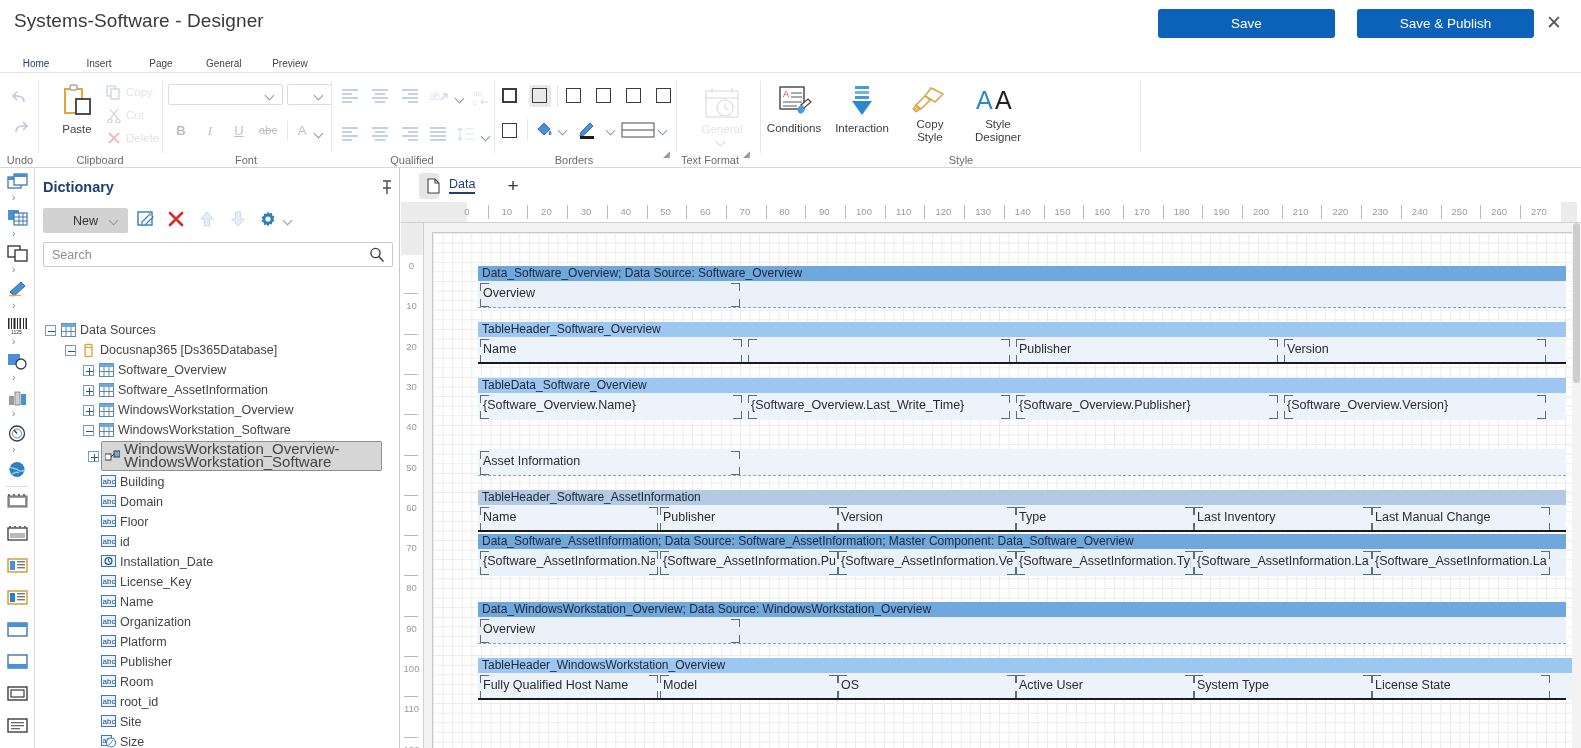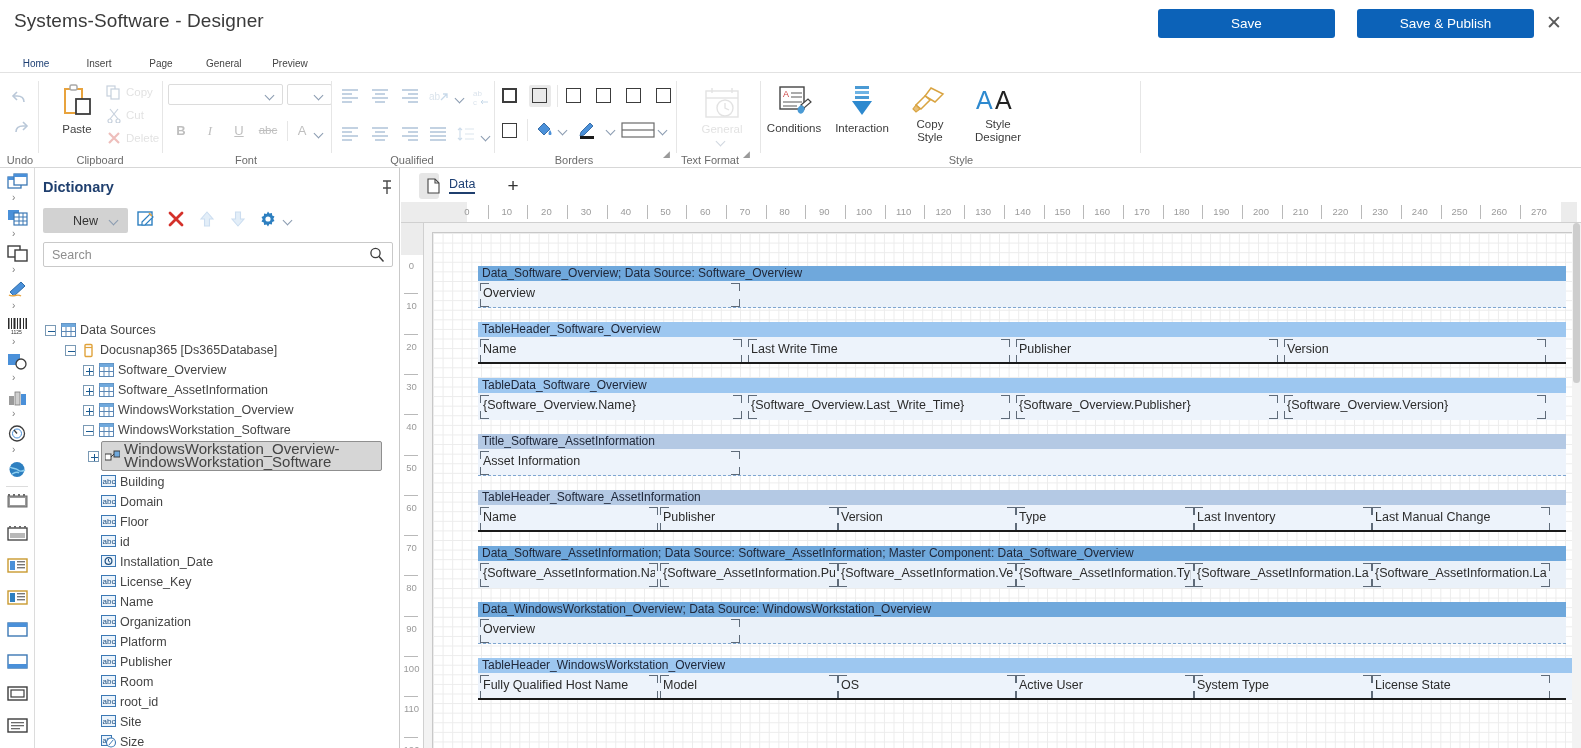--- a/index.html
+++ b/index.html
@@ -1009,21 +1009,20 @@
           </div>
         </div>
         <div class="band" style="left: 45px; top: 89px; width: 1088px; height: 42px;">
           <div class="band-cap cap-head">TableHeader_Software_Overview</div>
           <div class="band-body body-lightblue" style="top: 15px; height: 27px;">
             <div class="cell" style="left: 5px; top: 5px; width: 256px; height: 24px;">Name</div>
             <div class="hand tl" style="left: 2px; top: 2px;"></div>
             <div class="hand bl" style="left: 2px; top: 18px;"></div>
             <div class="hand tr" style="left: 255px; top: 2px;"></div>
             <div class="hand br" style="left: 255px; top: 18px;"></div>
-            <div class="cell" style="left: 273px; top: 5px; width: 256px; height: 24px;">Last Write Time</div>
             <div class="hand tl" style="left: 270px; top: 2px;"></div>
             <div class="hand bl" style="left: 270px; top: 18px;"></div>
             <div class="hand tr" style="left: 523px; top: 2px;"></div>
             <div class="hand br" style="left: 523px; top: 18px;"></div>
             <div class="cell" style="left: 541px; top: 5px; width: 256px; height: 24px;">Publisher</div>
             <div class="hand tl" style="left: 538px; top: 2px;"></div>
             <div class="hand bl" style="left: 538px; top: 18px;"></div>
             <div class="hand tr" style="left: 791px; top: 2px;"></div>
             <div class="hand br" style="left: 791px; top: 18px;"></div>
             <div class="cell" style="left: 809px; top: 5px; width: 256px; height: 24px;">Version</div>
@@ -1053,21 +1052,20 @@
             <div class="hand tr" style="left: 791px; top: 2px;"></div>
             <div class="hand br" style="left: 791px; top: 18px;"></div>
             <div class="cell" style="left: 809px; top: 5px; width: 256px; height: 24px;">{Software_Overview.Version}</div>
             <div class="hand tl" style="left: 806px; top: 2px;"></div>
             <div class="hand bl" style="left: 806px; top: 18px;"></div>
             <div class="hand tr" style="left: 1059px; top: 2px;"></div>
             <div class="hand br" style="left: 1059px; top: 18px;"></div>
           </div>
         </div>
         <div class="band" style="left: 45px; top: 201px; width: 1088px; height: 42px;">
-          <div class="band-cap cap-title">Title_Software_AssetInformation</div>
           <div class="band-body body-lightblue" style="top: 15px; height: 27px;">
             <div class="cell" style="left: 5px; top: 5px; width: 254px; height: 24px;">Asset Information</div>
             <div class="hand tl" style="left: 2px; top: 2px;"></div>
             <div class="hand bl" style="left: 2px; top: 18px;"></div>
             <div class="hand tr" style="left: 253px; top: 2px;"></div>
             <div class="hand br" style="left: 253px; top: 18px;"></div>
             <div class="dashline" style="left: 0px; top: 26px; width: 1088px;"></div>
           </div>
         </div>
         <div class="band" style="left: 45px; top: 257px; width: 1088px; height: 42px;">
@@ -1099,21 +1097,21 @@
             <div class="hand tr" style="left: 885px; top: 2px;"></div>
             <div class="hand br" style="left: 885px; top: 18px;"></div>
             <div class="cell" style="left: 897px; top: 5px; width: 172px; height: 24px;">Last Manual Change</div>
             <div class="hand tl" style="left: 894px; top: 2px;"></div>
             <div class="hand bl" style="left: 894px; top: 18px;"></div>
             <div class="hand tr" style="left: 1063px; top: 2px;"></div>
             <div class="hand br" style="left: 1063px; top: 18px;"></div>
             <div class="hrule-line" style="left: 0px; top: 25px; width: 1088px;"></div>
           </div>
         </div>
-        <div class="band" style="left: 45px; top: 313px; width: 1088px; height: 42px;">
+        <div class="band" style="left: 45px; top: 301px; width: 1088px; height: 42px;">
           <div class="band-cap cap-data">Data_Software_AssetInformation; Data Source: Software_AssetInformation; Master Component: Data_Software_Overview</div>
           <div class="band-body body-blue" style="top: 15px; height: 27px;">
             <div class="cell" style="left: 5px; top: 5px; width: 172px; height: 24px;">{Software_AssetInformation.Name}</div>
             <div class="hand tl" style="left: 2px; top: 2px;"></div>
             <div class="hand bl" style="left: 2px; top: 18px;"></div>
             <div class="hand tr" style="left: 171px; top: 2px;"></div>
             <div class="hand br" style="left: 171px; top: 18px;"></div>
             <div class="cell wrap" style="left: 185px; top: 5px; width: 172px; height: 24px;">{Software_AssetInformation.Publisher}</div>
             <div class="hand tl" style="left: 182px; top: 2px;"></div>
             <div class="hand bl" style="left: 182px; top: 18px;"></div>

